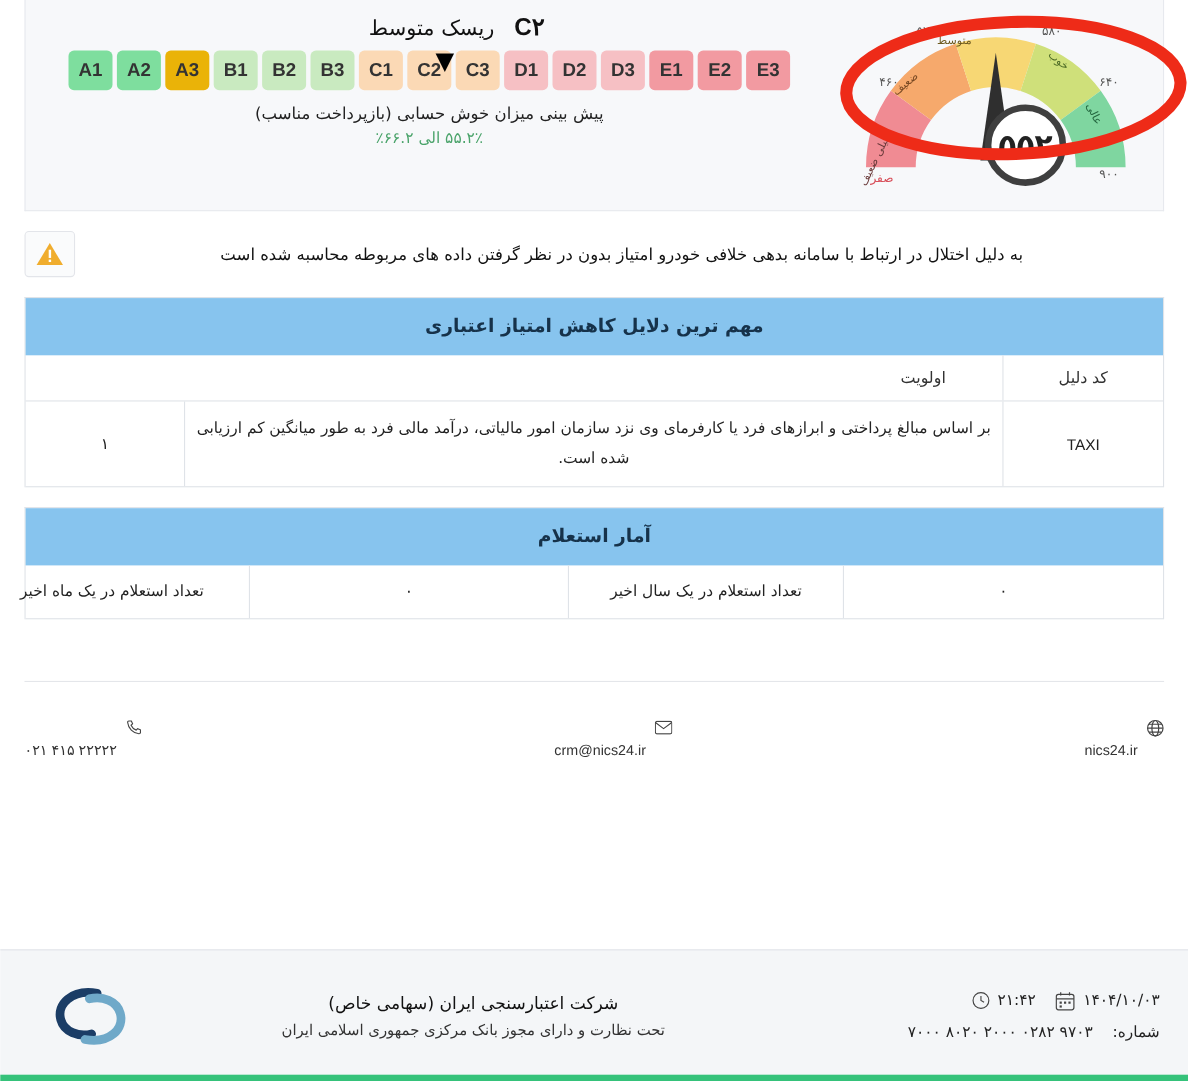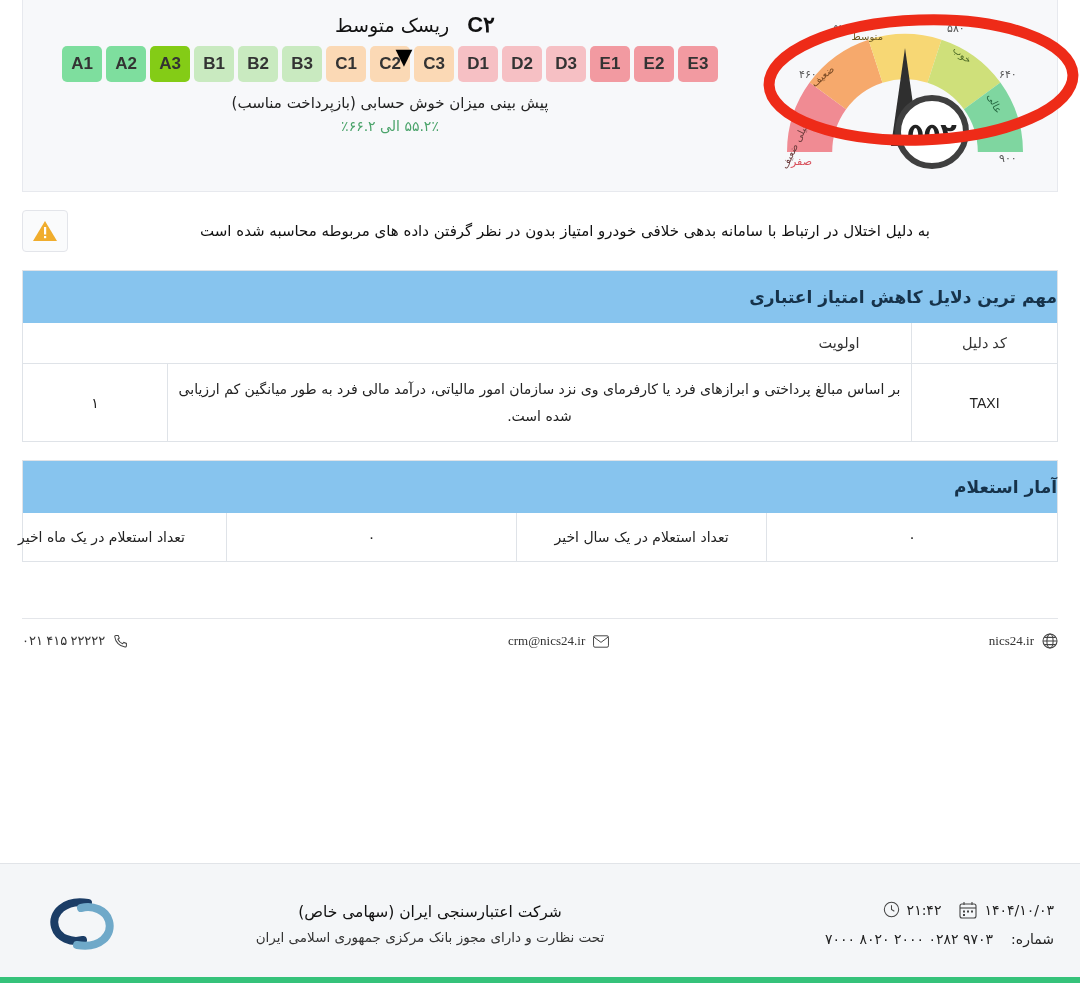--- a/index.html
+++ b/index.html
@@ -145,21 +145,21 @@
   }
 
   
   .tbl {
     margin: 18px 22px 0 22px;
     border: 1px solid #dfe3e8;
     border-bottom: none;
   }
   .tbl-head {
     background: #87c4ee;
-    text-align: right;
+    text-align: center;
     font-size: 17px;
     font-weight: bold;
     color: #16324a;
     padding: 16px 0;
     direction: rtl;
   }
   .row {
     display: flex;
     flex-direction: row;
     border-bottom: 1px solid #dfe3e8;
@@ -196,21 +196,21 @@
     padding-top: 14px;
     border-top: 1px solid #e4e6ea;
     display: flex;
     flex-direction: row-reverse;
     align-items: center;
     justify-content: space-between;
     font-size: 13px;
     color: #333;
   }
   .f-item { display: flex; flex-direction: row; align-items: center; gap: 8px; }
-  .f-item span.txt { direction: ltr; font-family: Liberation Serif, serif; }
+  .f-item span.txt { direction: ltr; font-family: Liberation Sans, sans-serif; margin-top: 40px; }
   .page-num {
     margin-top: 12px;
     text-align: center;
     font-size: 13px;
     color: #333;
     direction: rtl;
   }
 
   
   .bottom-bar {
@@ -289,21 +289,21 @@
         <div class="grade" style="background:#f29aa1">E1</div>
         <div class="grade" style="background:#f6c0c4">D3</div>
         <div class="grade" style="background:#f6c0c4">D2</div>
         <div class="grade" style="background:#f6c0c4">D1</div>
         <div class="grade" style="background:#fbd9b5">C3</div>
         <div class="grade" style="background:#fbd9b5">C2</div>
         <div class="grade" style="background:#fbd9b5">C1</div>
         <div class="grade" style="background:#c9eac0">B3</div>
         <div class="grade" style="background:#c9eac0">B2</div>
         <div class="grade" style="background:#c9eac0">B1</div>
-        <div class="grade" style="background:#84cc16">A3</div>
+        <div class="grade" style="background:#eab308">A3</div>
         <div class="grade" style="background:#7ede9e">A2</div>
         <div class="grade" style="background:#7ede9e">A1</div>
       </div>
 
       <div class="sub-line">پیش بینی میزان خوش حسابی (بازپرداخت مناسب)</div>
       <div class="sub-range">۵۵.۲٪ الی ۶۶.۲٪</div>
     </div>
 
     <svg class="red-oval" viewBox="0 0 330 140">
       <ellipse cx="163" cy="70" rx="152" ry="60" fill="none" stroke="#ee2b18" stroke-width="11" stroke-linecap="round" transform="rotate(-2 163 70)"></ellipse>

